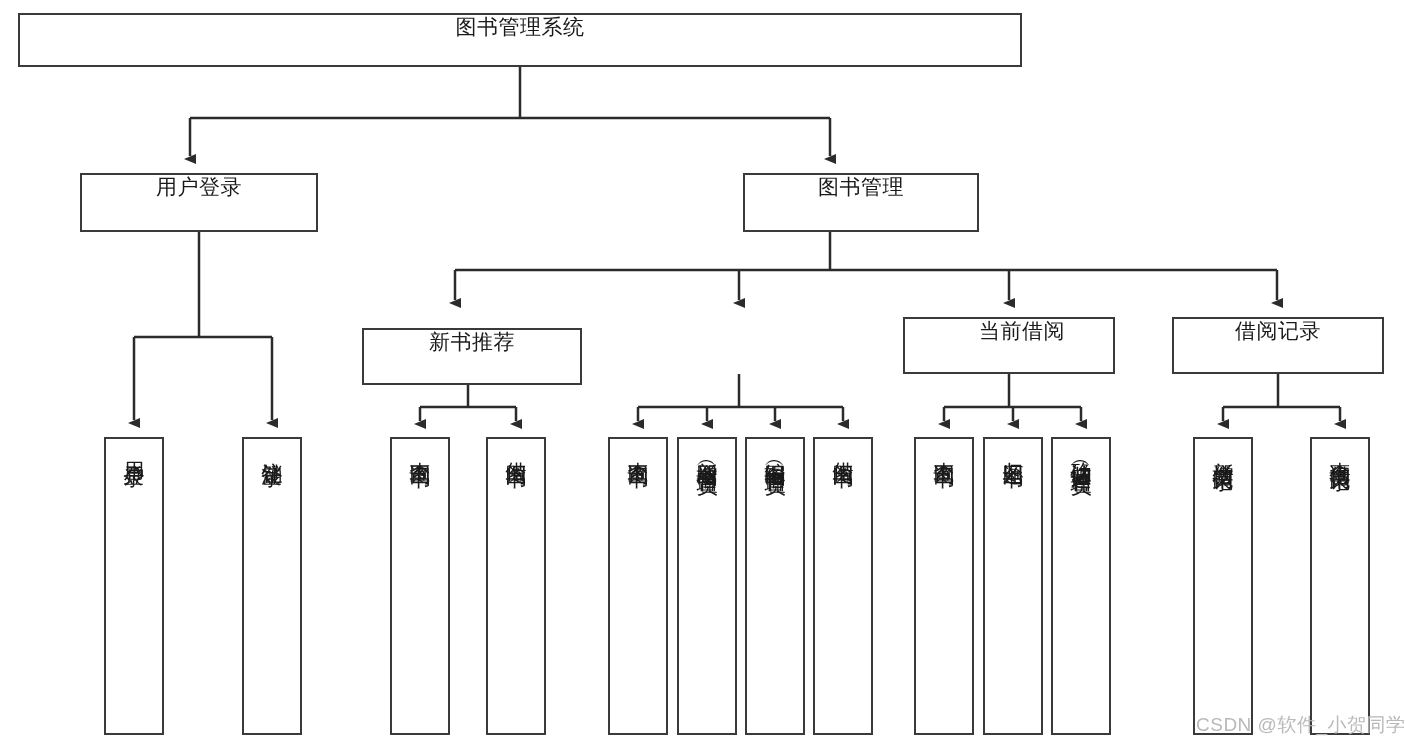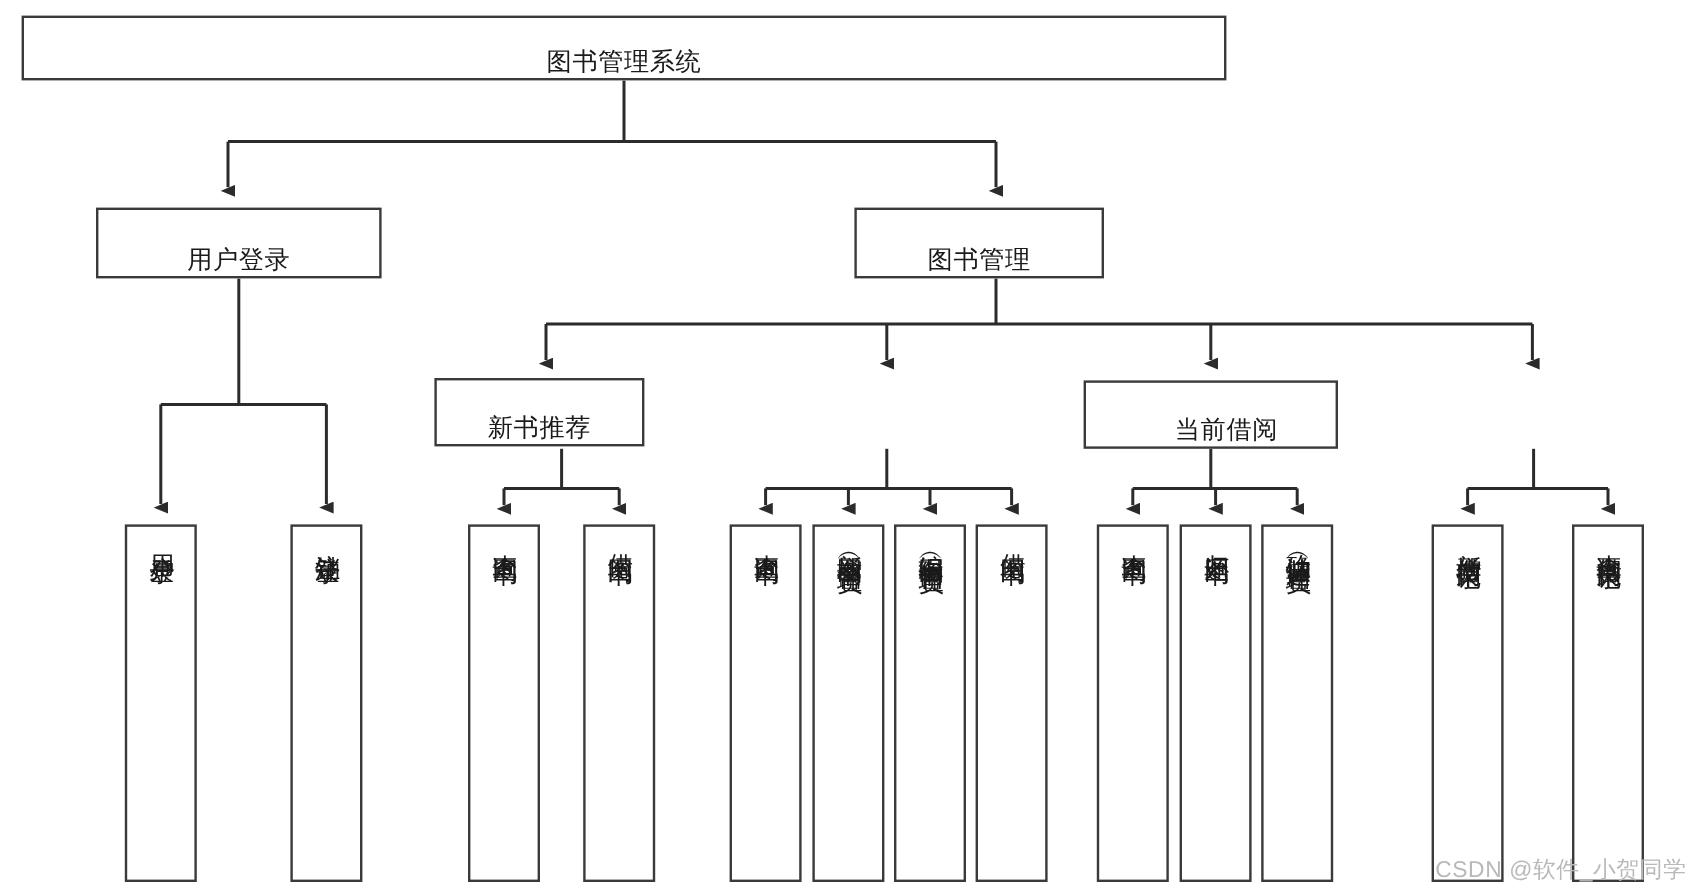--- a/index.html
+++ b/index.html
@@ -24,21 +24,21 @@
     width: 1405px;
     height: 747px;
     pointer-events: none;
   }
   .node {
     position: absolute;
     box-sizing: border-box;
     background: #ffffff;
     border: 2px solid #3a3a3a;
     display: flex;
-    align-items: flex-end;
+    align-items: flex-start;
     justify-content: center;
     color: #1a1a1a;
   }
   .node .label {
     display: block;
     text-align: center;
     line-height: 1.18;
     letter-spacing: 0.5px;
   }
   .node.horizontal .label {
@@ -122,29 +122,32 @@
     </g>
   </svg>
 
   <div class="node horizontal" style="left:18px; top:13px; width:1004px; height:54px;">
     <span class="label">图书管理系统</span>
   </div>
 
   <div class="node horizontal" style="left:80px; top:173px; width:238px; height:59px;">
     <span class="label">用户登录</span>
   </div>
-  <div class="node horizontal" style="left:712px; top:173px; width:208px; height:59px;">
+  <div class="node horizontal" style="left:743px; top:173px; width:236px; height:59px;">
     <span class="label">图书管理</span>
   </div>
 
-  <div class="node horizontal" style="left:362px; top:315px; width:175px; height:57px;">
+  <div class="node horizontal" style="left:362px; top:328px; width:220px; height:57px;">
     <span class="label">新书推荐</span>
   </div>
   <div class="node horizontal" style="left:903px; top:317px; width:212px; height:57px;padding-left:26px;">
     <span class="label">当前借阅</span>
+  </div>
+  <div class="node horizontal" style="left:1172px; top:317px; width:212px; height:57px;">
+    <span class="label">借阅记录</span>
   </div>
 
   <div class="node vertical" style="left:104px; top:437px; width:60px; height:298px;">
     <span class="label">用户登录</span>
   </div>
   <div class="node vertical" style="left:242px; top:437px; width:60px; height:298px;">
     <span class="label">注销登录</span>
   </div>
 
   <div class="node vertical" style="left:390px; top:437px; width:60px; height:298px;">

